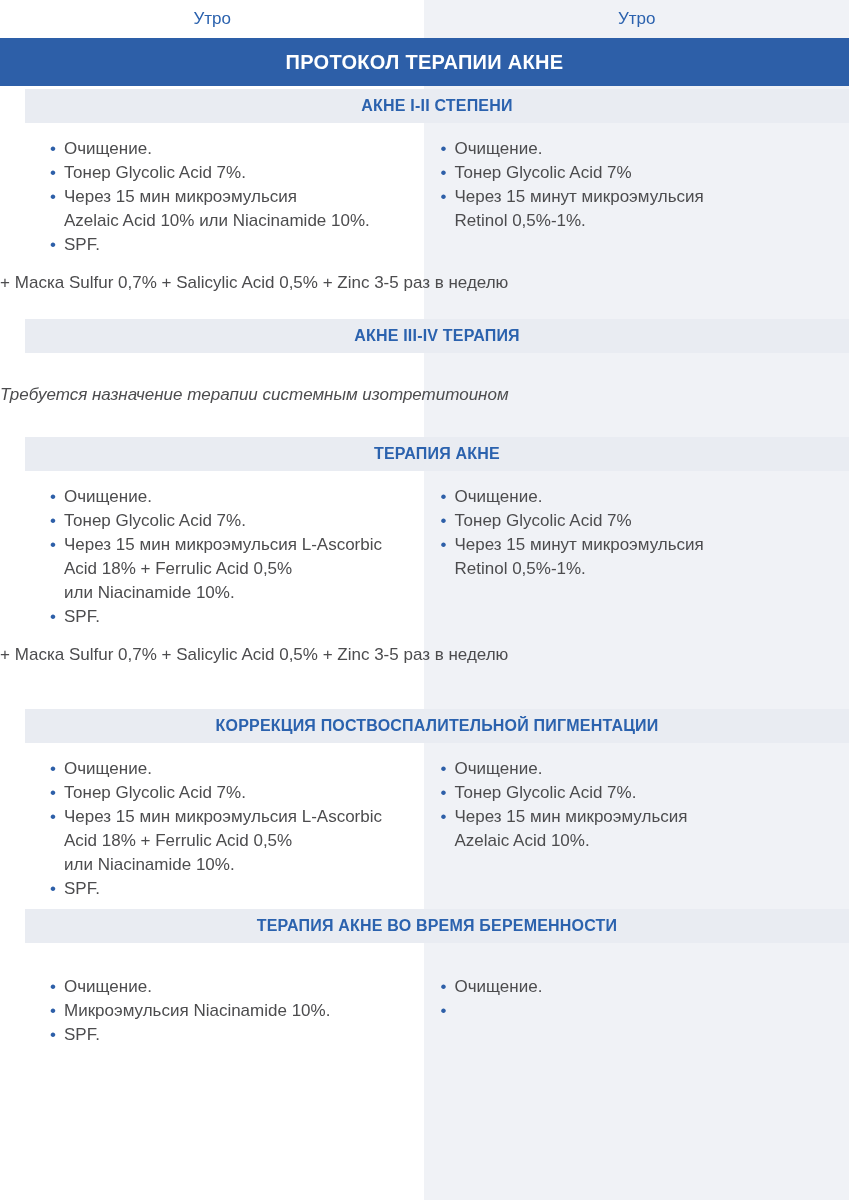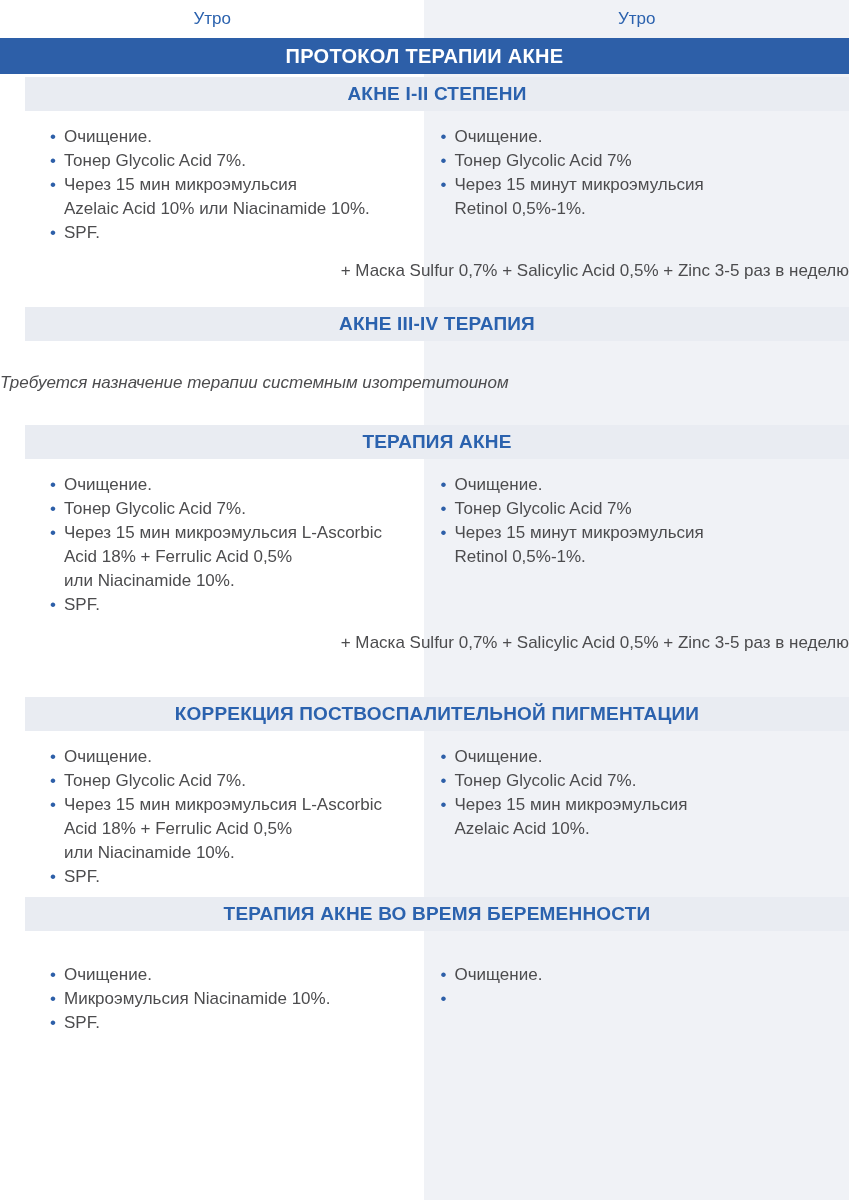--- a/index.html
+++ b/index.html
@@ -28,41 +28,41 @@
   .col-header {
     width: 50%;
     text-align: center;
     font-weight: normal;
     font-size: 17px;
     color: #2b62ae;
   }
 
   
   .banner {
-    height: 36px;
+    height: 48px;
     background: #2d5fa8;
     color: #ffffff;
     font-weight: bold;
     font-size: 20px;
     letter-spacing: 0.3px;
     display: flex;
     align-items: center;
     justify-content: center;
   }
   .banner-gap { height: 3px; }
 
   
   .band {
     height: 34px;
     background: #e9ecf2;
     display: flex;
     align-items: center;
     justify-content: center;
     font-weight: bold;
-    font-size: 19px;
+    font-size: 16px;
     color: #2b62ae;
     letter-spacing: 0.2px;
     margin-left: 25px;
   }
 
   
   .content { padding-top: 14px; }
   .cols { display: flex; }
   .col { width: 50%; }
   .col-morning { padding-left: 50px; padding-right: 18px; }
@@ -77,21 +77,21 @@
     flex: 0 0 14px;
     color: #2d5fa8;
     font-size: 17px;
     line-height: 24px;
   }
   .bullet-text {
     white-space: pre-line;
   }
 
   .section-footer {
-    text-align: right;
+    text-align: left;
     margin-top: 14px;
     padding-bottom: 24px;
   }
   .content-note {
     text-align: left;
     padding: 30px 0;
     font-style: italic;
   }
   .pad-bottom-sm { padding-bottom: 18px; }
   .pad-bottom-xs { padding-bottom: 8px; }

